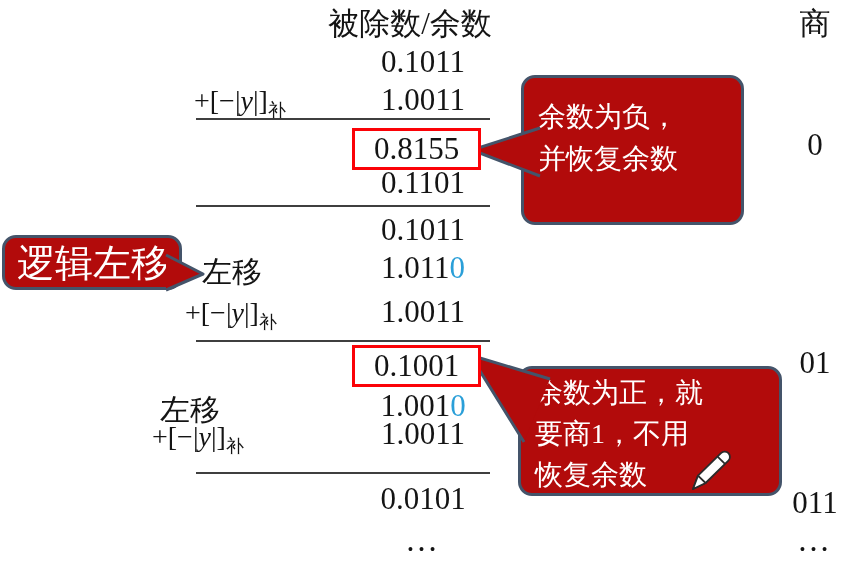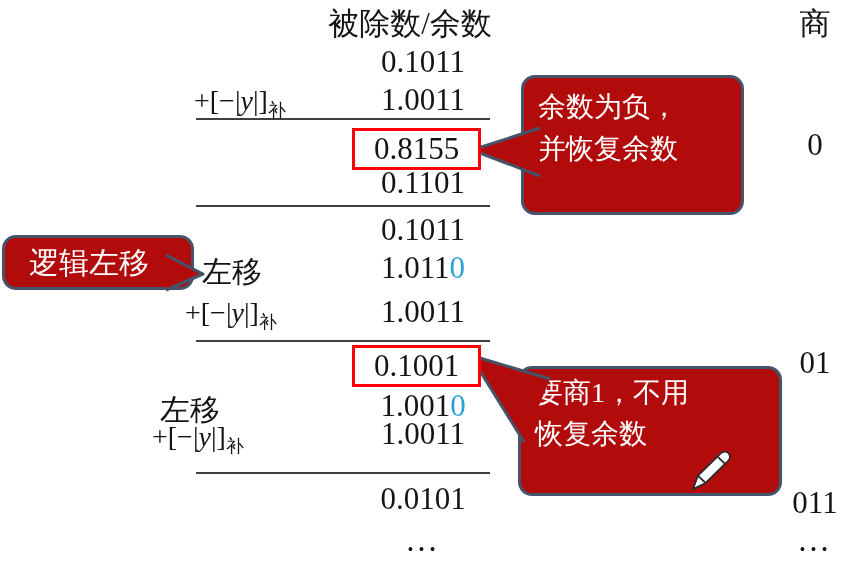--- a/index.html
+++ b/index.html
@@ -31,23 +31,23 @@
     left:352px;width:123px;height:36px;border:3px solid var(--highlight-red);
     text-align:center;font-size:31px;line-height:36px;background:#ffffff;z-index:4;white-space:nowrap;
   }
   .callout{
     background:var(--callout-fill);
     border:3px solid var(--callout-border);
     border-radius:14px;color:#ffffff;z-index:1;
     font-family:"Liberation Serif","DejaVu Serif",serif;
   }
   .callout .cline{white-space:nowrap;}
-  .co-neg{left:521px;top:75px;width:203px;height:126px;padding:8px 0 0 14px;font-size:28px;line-height:42px;}
+  .co-neg{left:521px;top:75px;width:203px;height:126px;padding:18px 0 0 14px;font-size:28px;line-height:42px;}
   .co-pos{left:518px;top:366px;width:244px;height:121px;padding:3px 0 0 14px;font-size:28px;line-height:41px;}
-  .co-left{left:2px;top:235px;width:162px;height:46px;padding:3px 0 0 24px;font-size:30px;line-height:44px;}
+  .co-left{left:2px;top:235px;width:162px;height:46px;padding:3px 0 0 12px;font-size:38px;line-height:44px;}
   .tails{left:0;top:0;width:848px;height:568px;z-index:2;pointer-events:none;}
   .ellipsis{letter-spacing:3px;font-size:33px;}
   .pencil{left:688px;top:448px;z-index:5;}
 </style>
 </head>
 <body>
 
 <div class="canvas">
 
   <div class="abs hdr" style="left:300px;top:3px;width:220px;">被除数/余数</div>
@@ -98,20 +98,21 @@
   <div class="abs quo" style="top:345px;">01</div>
   <div class="abs quo" style="top:485px;">011</div>
   <div class="abs quo ellipsis" style="top:522px;">…</div>
 
   <div class="abs callout co-neg">
     <div class="cline">余数为负，</div>
     <div class="cline">并恢复余数</div>
   </div>
 
   <div class="abs callout co-pos">
+    <div class="cline">余数为正，就</div>
     <div class="cline">要商1，不用</div>
     <div class="cline">恢复余数</div>
   </div>
 
   <div class="abs callout co-left">
     <div class="cline">逻辑左移</div>
   </div>
 
   <svg class="abs tails" viewBox="0 0 848 568">
     <path d="M 540,128 L 472,150 L 540,176" style="fill:var(--callout-fill);stroke:var(--callout-border);stroke-width:3;stroke-linejoin:round;"></path>

